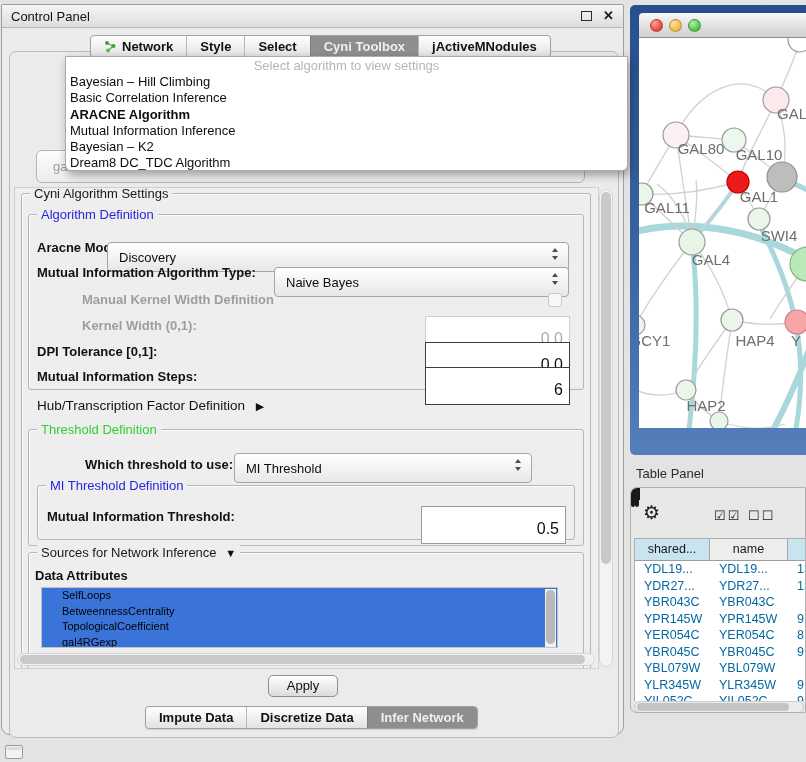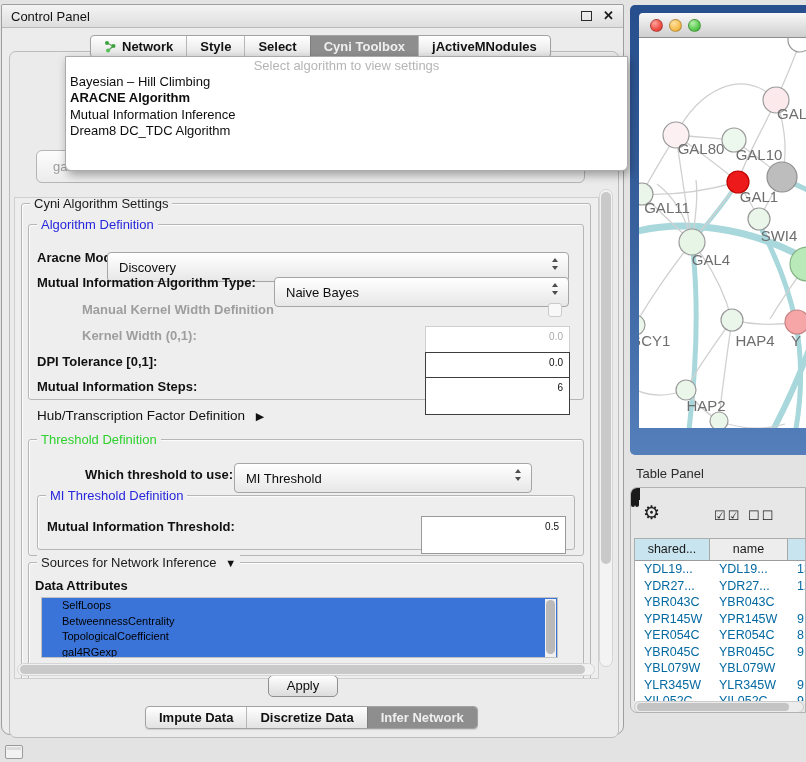--- a/index.html
+++ b/index.html
@@ -52,42 +52,42 @@
   .popup-item { height:16.3px; line-height:16.3px; font-size:13px; color:#0d0d0d; padding-left:4px; }
   .popup-item.bold { font-weight:bold; }
   
   #bg-combo {
     position:absolute; left:36px; top:150px; width:549px; height:33px; z-index:5;
     border:1px solid #b5b5b5; border-radius:6px; background:linear-gradient(#fcfcfc,#ececec);
     display:flex; align-items:center; padding-left:16px; font-size:13px; color:#9d9d9d;
   }
   
   #settings-viewport {
-    position:absolute; left:14px; top:197px; width:585px; height:482px;
+    position:absolute; left:14px; top:187px; width:585px; height:482px;
     background:#eeeeee; border:1px solid #cfcfcf; overflow:hidden;
   }
   .groupbox { position:absolute; border:1px solid #b6b6b6; border-radius:3px; box-shadow:inset 1px 1px 0 rgba(255,255,255,0.8); }
   .gb-title { position:absolute; top:-8px; left:8px; background:#eeeeee; padding:0 4px; font-size:13px; line-height:15px; }
   .gb-title.blue { color:#2626dd; }
   .gb-title.green { color:#2ed12e; }
   .lbl { position:absolute; font-size:13px; font-weight:bold; color:#111; line-height:16px; white-space:nowrap; }
   .lbl.dis { color:#9e9e9e;margin-left:45px; }
   .lbl.plain { font-weight:normal; font-size:13.5px; }
   .combo {
     position:absolute; height:30px; border:1px solid #a5a5a5; border-radius:4px;
     background:linear-gradient(#ffffff,#e7e7e7); display:flex; align-items:center;
     padding-left:11px; font-size:13px; color:#0d0d0d;
   }
   .spin { position:absolute; right:9px; top:4px; width:7px; height:14px; }
   .spin:before, .spin:after { content:""; position:absolute; left:0; border-left:3.5px solid transparent; border-right:3.5px solid transparent; }
   .spin:before { top:1px; border-bottom:4px solid #4c4c4c; }
   .spin:after { bottom:1px; border-top:4px solid #4c4c4c; }
   .tfield {
     position:absolute; height:38px; background:#ffffff; border:1px solid #b0b0b0;
-    font-size:10px; color:#0d0d0d; text-align:right; padding:0 6px; line-height:19px;
+    font-size:16px; color:#0d0d0d; text-align:right; padding:12px 6px; line-height:19px;
   }
   .tfield.dark { border:1.5px solid #3d3d3d; }
   .tfield.dis { border:1px solid #cfcfcf; color:#aaaaaa; }
   .checkbox { position:absolute; width:14px; height:14px; border:1.5px solid #cacaca; border-radius:3px; background:#f8f8f8; }
   .arrow-glyph { font-size:11px; color:#111; }
   
   #src-list {
     position:absolute; left:26px; top:399px; width:517px; height:61px;
     background:#ffffff; border:1px solid #c2c2c2; overflow:hidden;
   }
@@ -288,22 +288,24 @@
       </div>
       <div class="seg-tab sel" style="background: rgb(142, 142, 142);">
         <span>Infer Network</span>
       </div>
     </div>
 
   <div id="algo-popup">
     <div class="prompt">Select algorithm to view settings</div>
     <div id="algo-items">
         <div class="popup-item">Bayesian – Hill Climbing</div>
+        <div class="popup-item">Basic Correlation Inference</div>
         <div class="popup-item bold">ARACNE Algorithm</div>
         <div class="popup-item">Mutual Information Inference</div>
+        <div class="popup-item">Bayesian – K2</div>
         <div class="popup-item">Dream8 DC_TDC Algorithm</div>
       </div>
   </div>
 
   <div id="bg-combo">
     <span>gal-filtered.sif default node</span>
   </div>
 
   <div id="net-window">
     <div id="net-titlebar">

